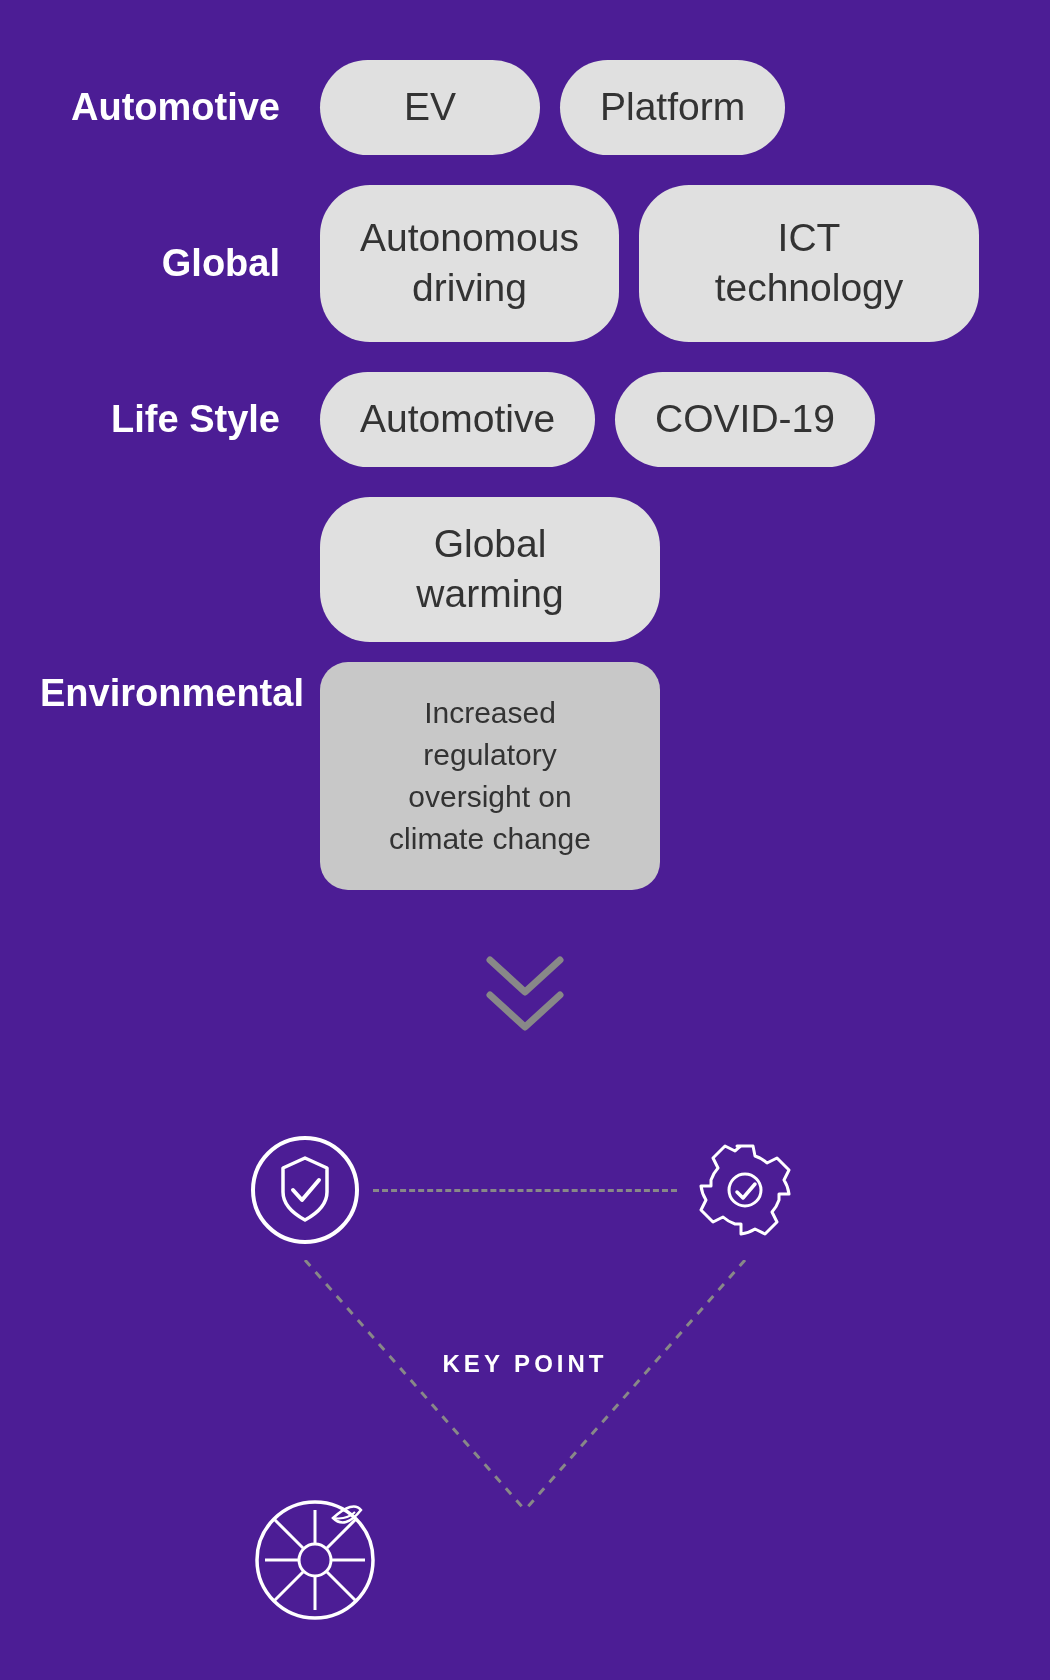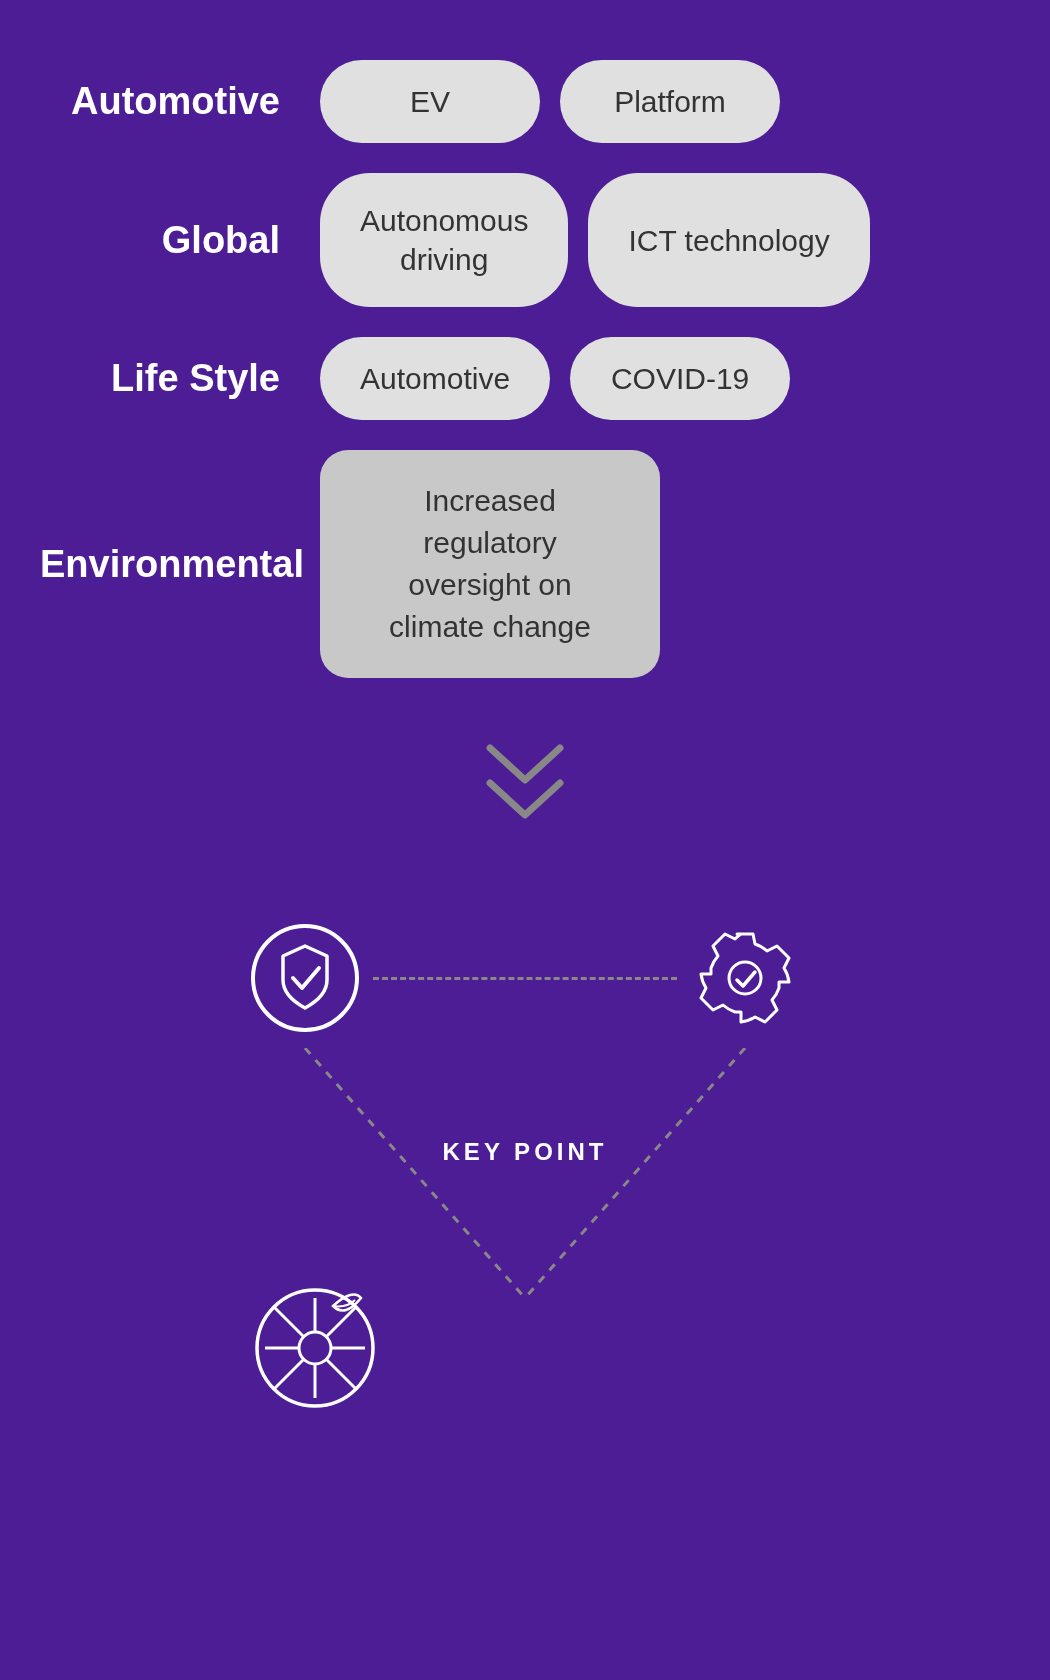--- a/index.html
+++ b/index.html
@@ -53,21 +53,21 @@
       flex-direction: row;
       gap: 20px;
       flex-wrap: wrap;
     }
 
     .tag-pill {
       background: #e0e0e0;
       color: #333;
       border-radius: 50px;
       padding: 22px 40px;
-      font-size: 30px;
+      font-size: 39px;
       font-weight: 400;
       text-align: center;
       min-width: 220px;
       max-width: 340px;
       line-height: 1.3;
       display: flex;
       align-items: center;
       justify-content: center;
     }
 
@@ -134,20 +134,21 @@
       <div class="category-label">Life Style</div>
       <div class="category-tags">
         <div class="tag-pill">Automotive</div>
         <div class="tag-pill">COVID-19</div>
       </div>
     </div>
 
     <div class="category-row">
       <div class="category-label">Environmental</div>
       <div class="category-tags">
+        <div class="tag-pill">Global warming</div>
         <div class="tag-pill env-second">Increased regulatory oversight on climate change</div>
       </div>
     </div>
 
   </div>
 
   <div class="chevron-section">
     <svg width="100" height="100" viewBox="0 0 100 100">
 
       <polyline points="15,10 50,42 85,10" fill="none" stroke="#888" stroke-width="7" stroke-linecap="round" stroke-linejoin="round"></polyline>

